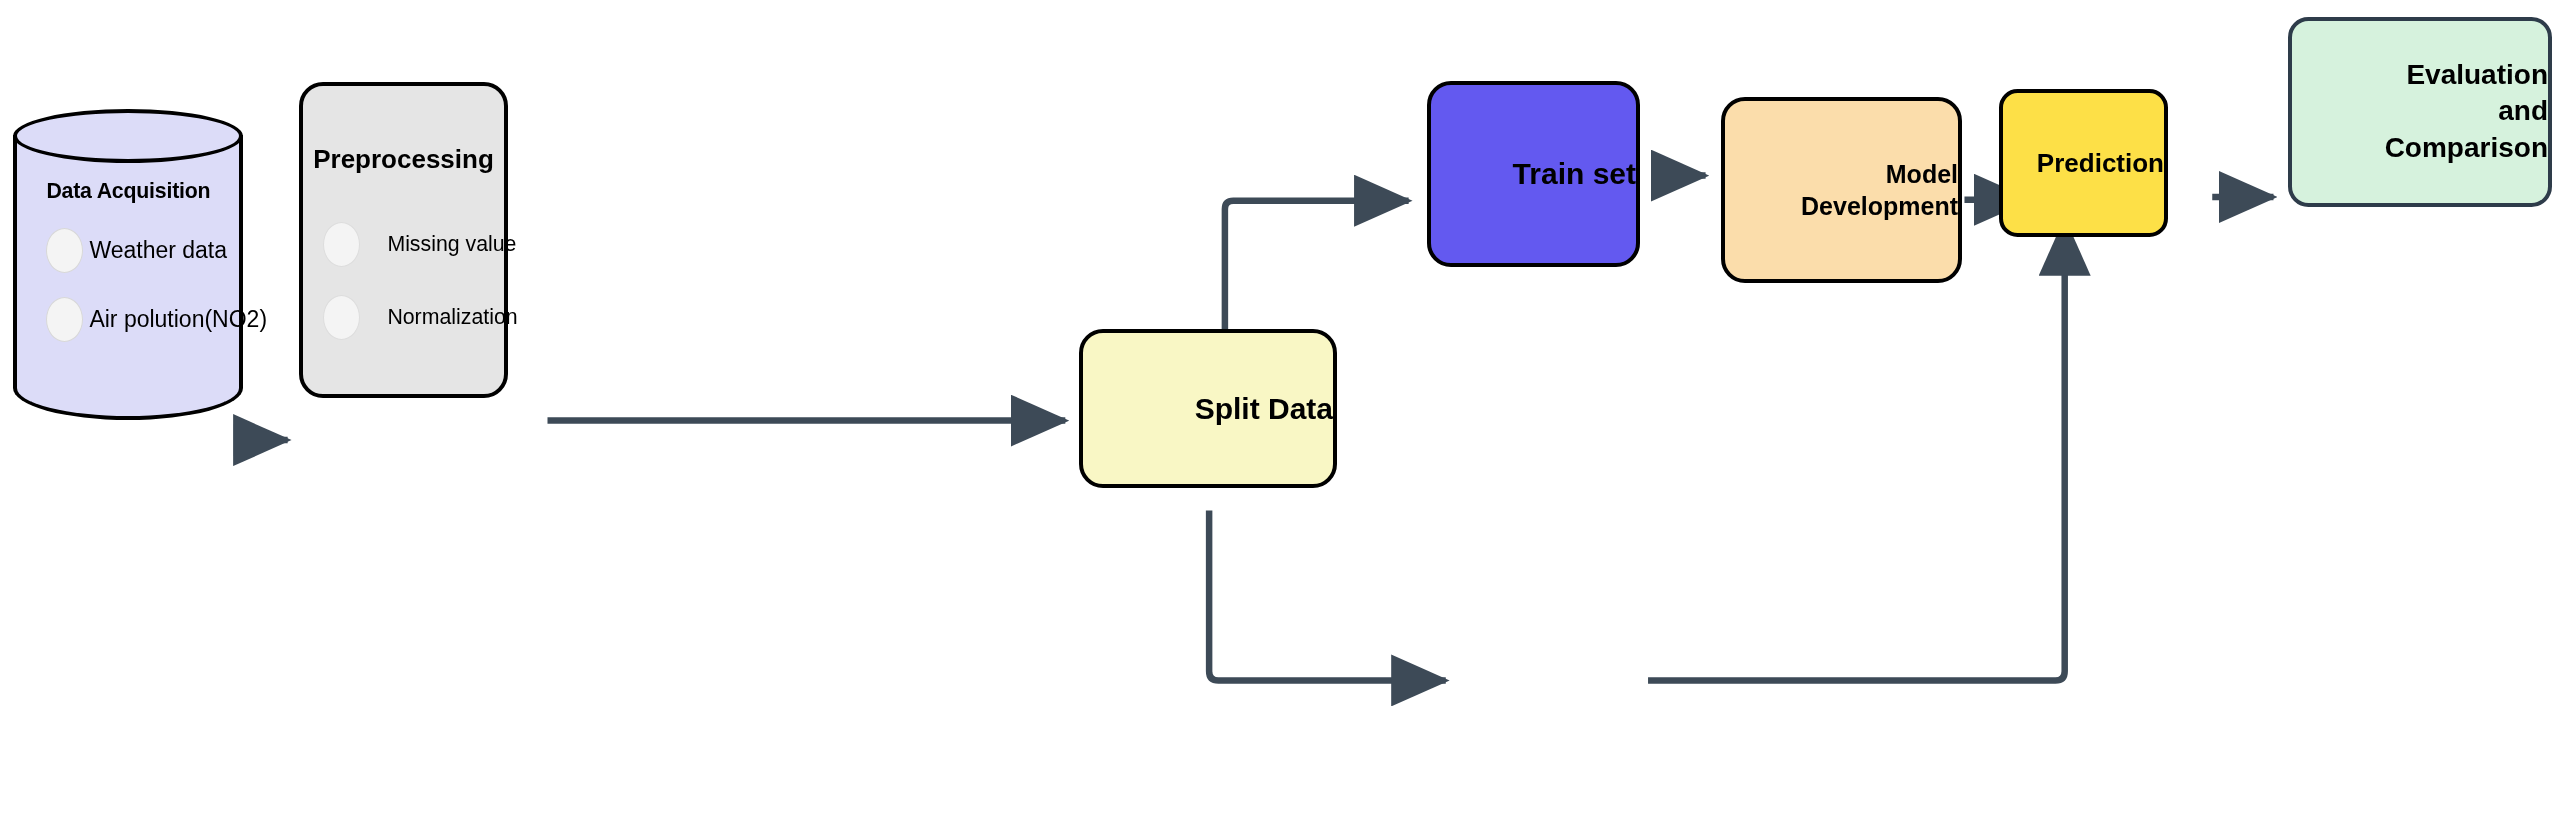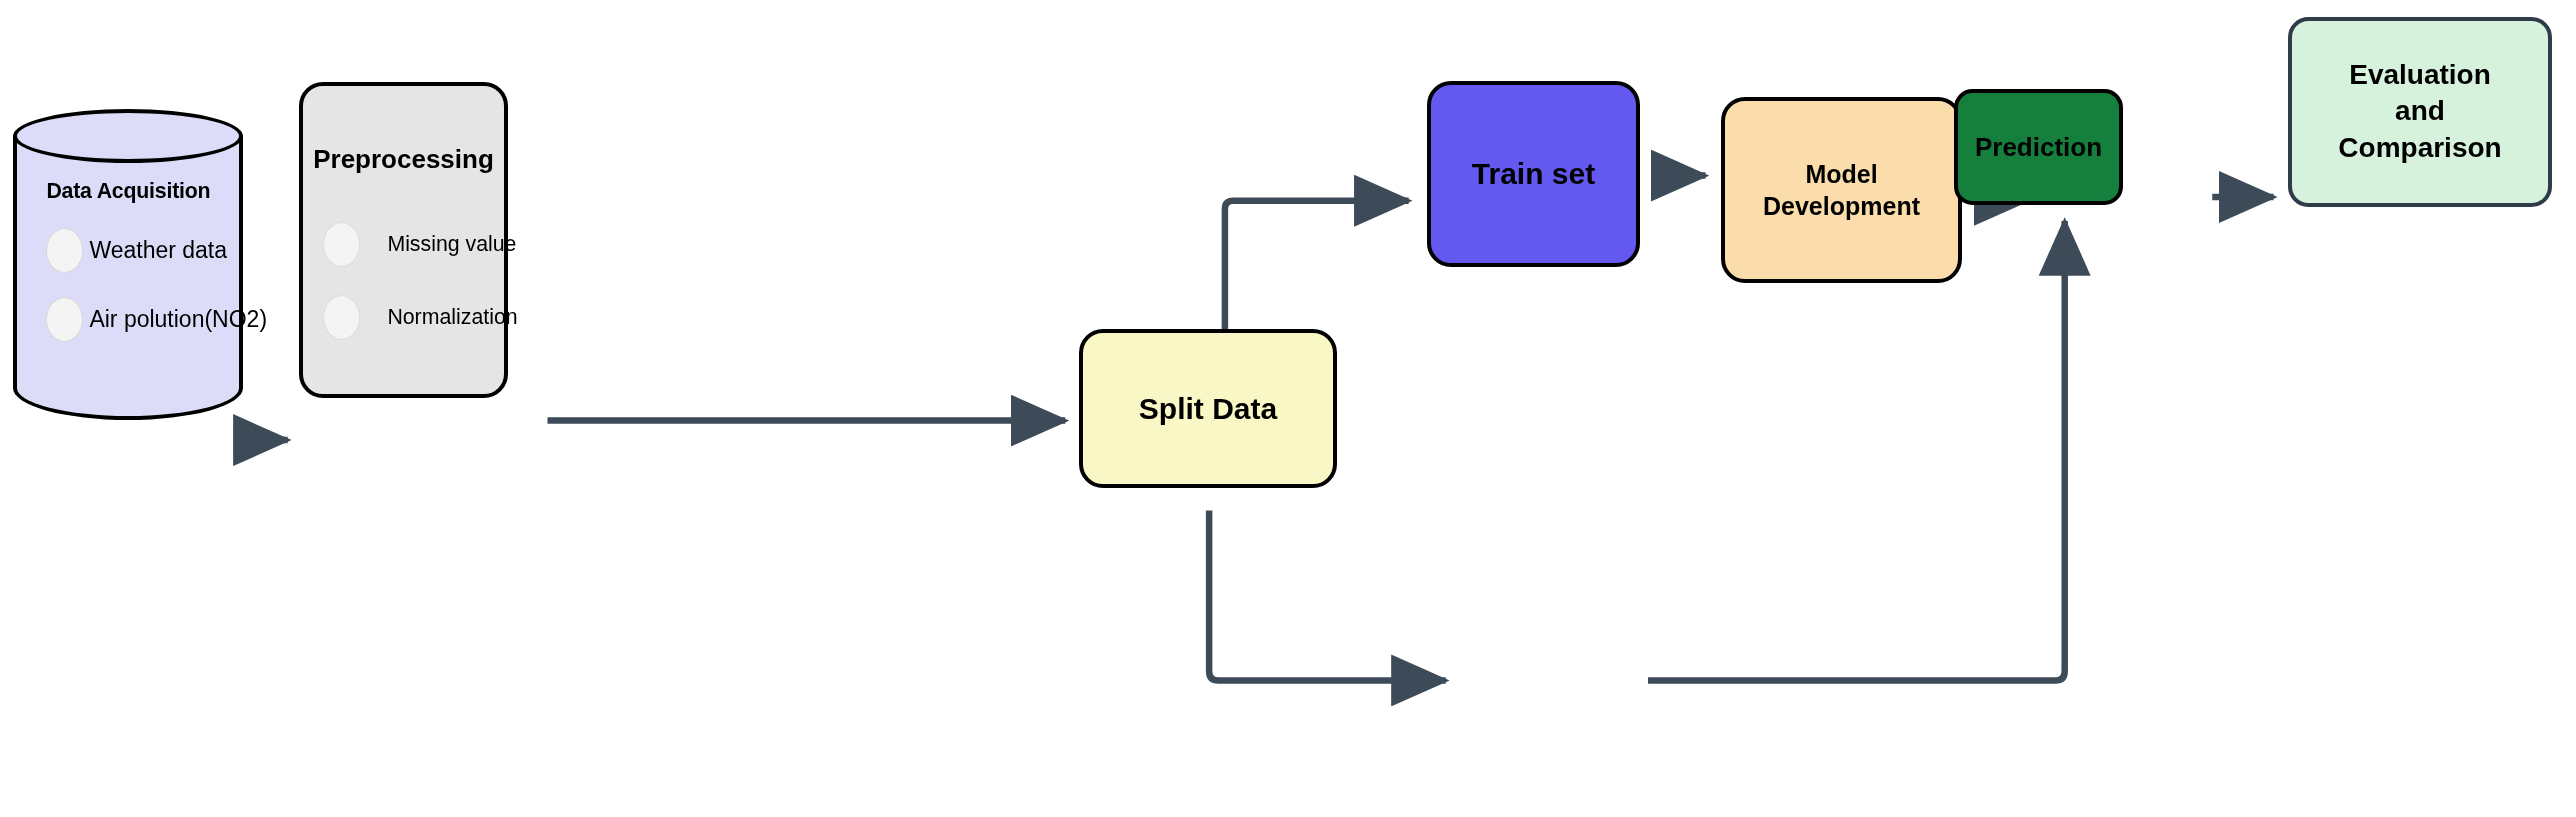--- a/index.html
+++ b/index.html
@@ -23,21 +23,21 @@
     top: 0;
     width: 2576px;
     height: 818px;
     pointer-events: none;
   }
   .node {
     position: absolute;
     box-sizing: border-box;
     display: flex;
     flex-direction: column;
-    align-items: center;
+    align-items: flex-end;
     justify-content: center;
     text-align: center;
     color: #000000;
     z-index: 2;
   }
   .rounded {
     border: 4.6px solid #000000;
     border-radius: 24px;
   }
   
@@ -180,25 +180,25 @@
     background: #fbddab;
     margin-top: 44px;
   }
   #node-model-development .nlabel {
     font-size: 25px;
     font-weight: bold;
     line-height: 1.28;
   }
   
   #node-prediction {
-    left: 1954px;
+    left: 1999px;
     top: 89px;
     width: 169px;
-    height: 116px;
-    background: #15803d;
+    height: 148px;
+    background: #fde047;
     border-radius: 18.6px;
   }
   #node-prediction .nlabel {
     font-size: 26px;
     font-weight: bold;
   }
   
   #node-evaluation {
     left: 2288px;
     top: 16.7px;

